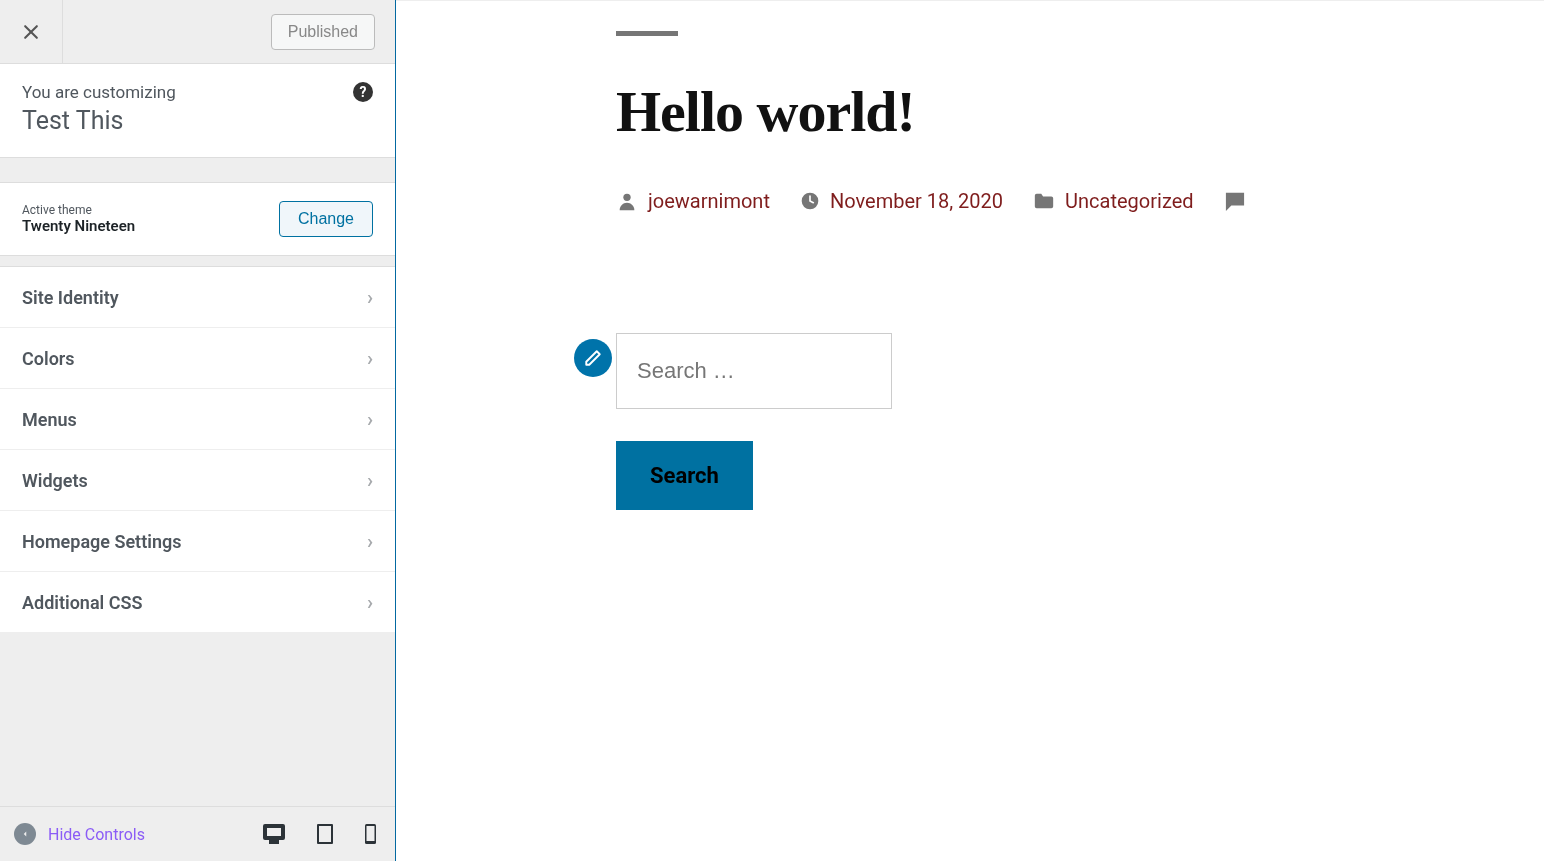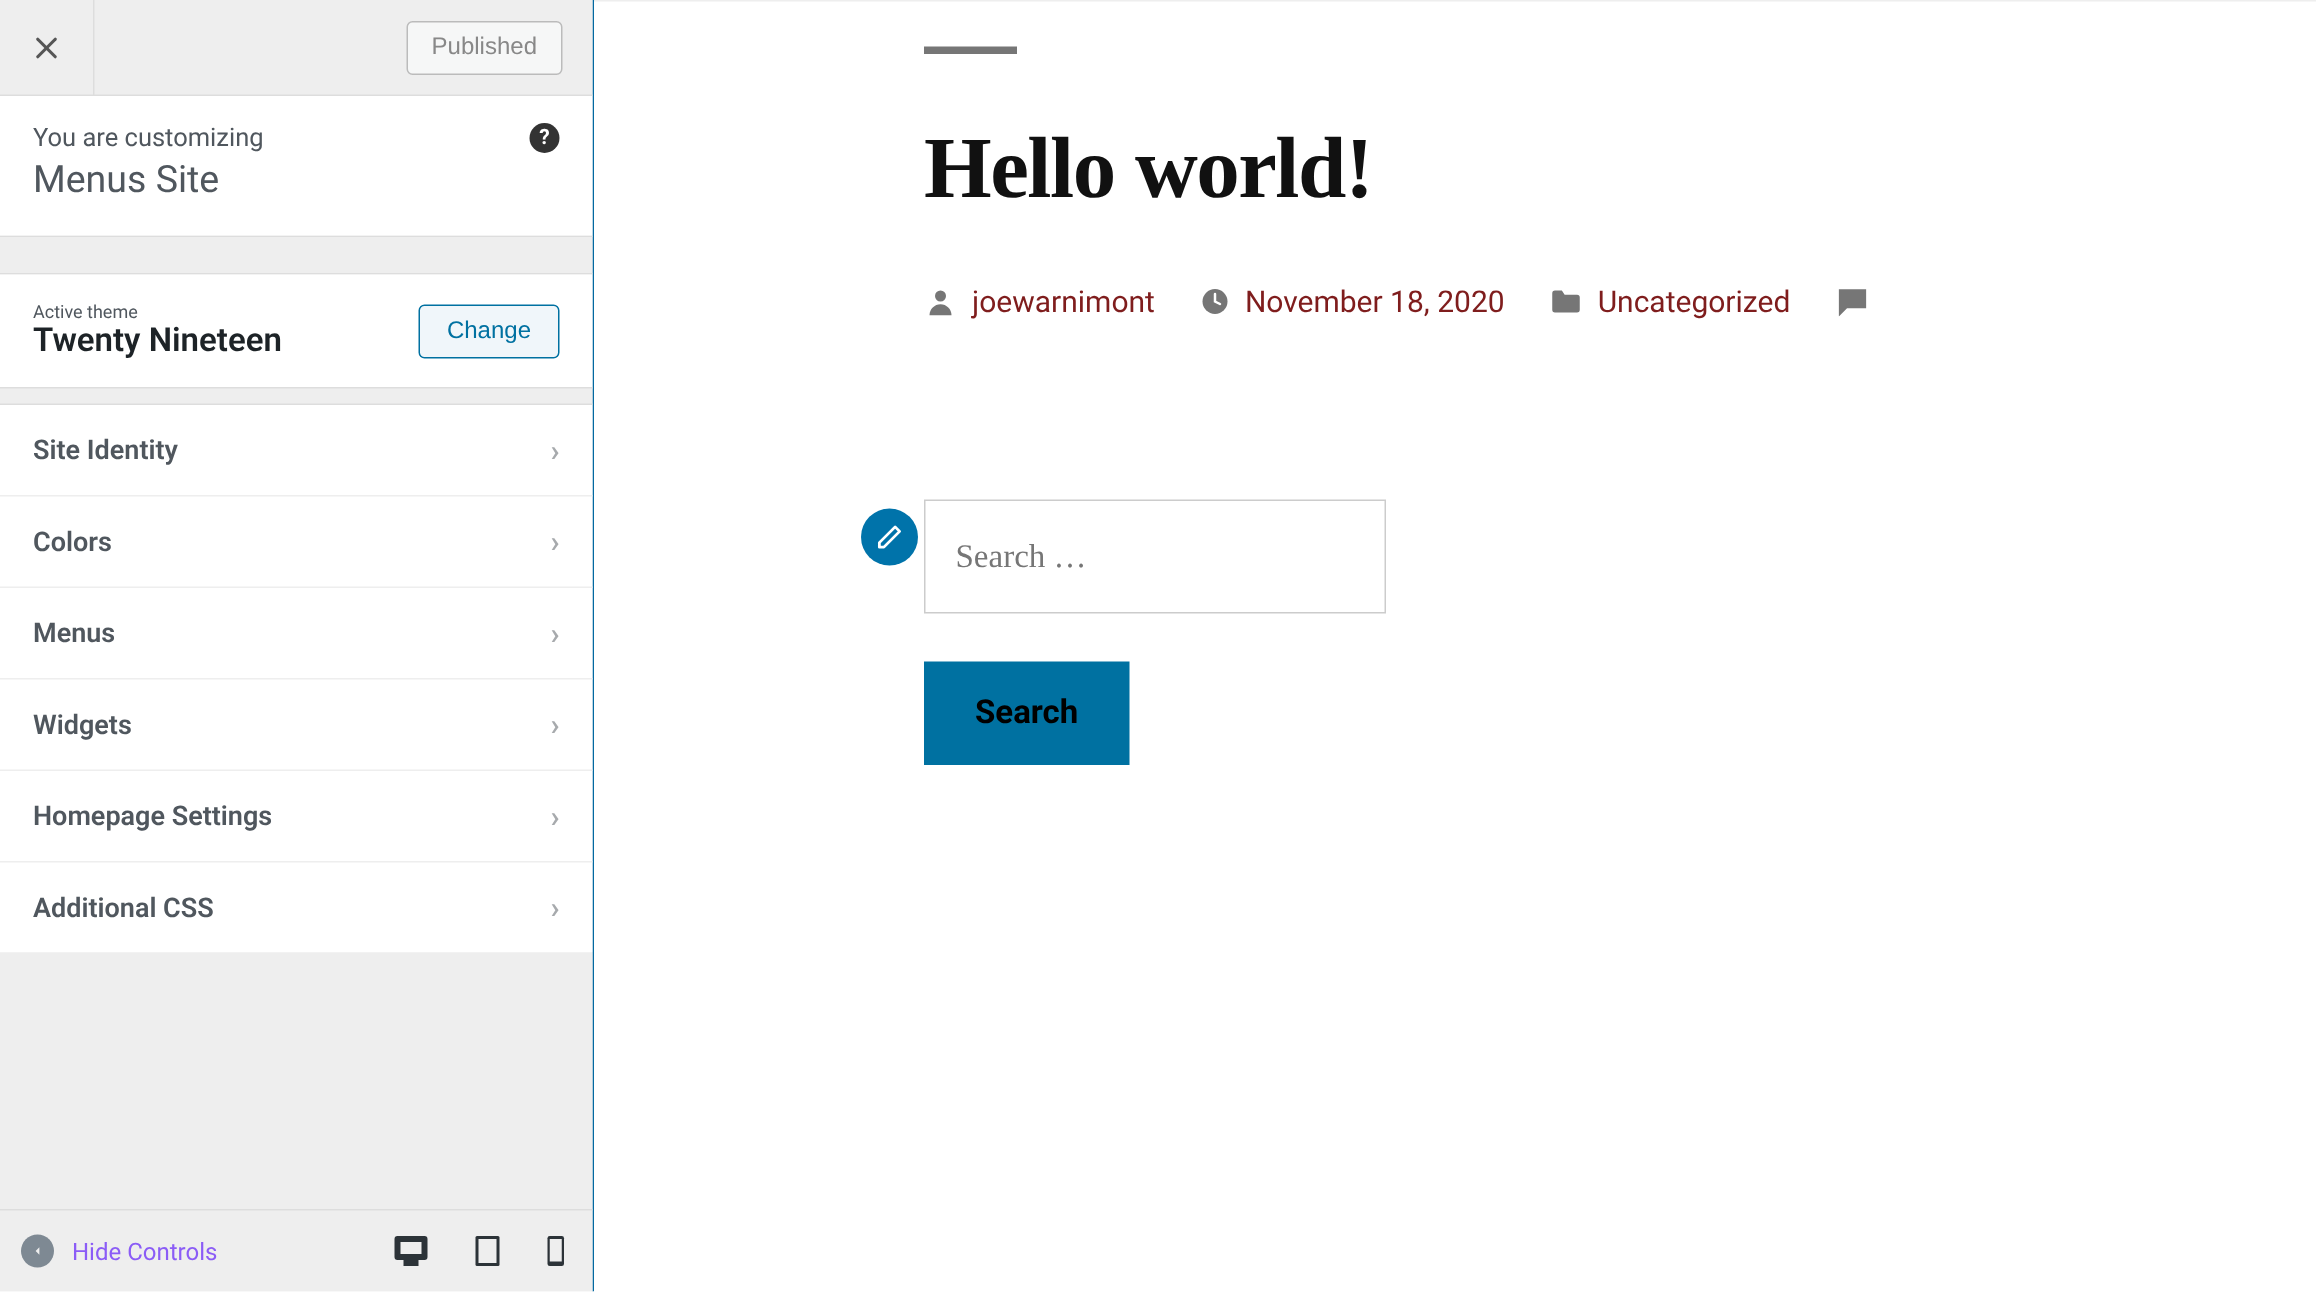--- a/index.html
+++ b/index.html
@@ -103,21 +103,21 @@
   align-items: center;
   justify-content: space-between;
 }
 .theme-left { }
 .theme-label {
   color: #50575e;
   font-size: 12px;
 }
 .theme-name {
   color: #1d2327;
-  font-size: 22px;
+  font-size: 15px;
   font-weight: 600;
   margin-top: 0;
 }
 .change-btn {
   border: 1px solid #0071a1;
   background: #f0f6fa;
   color: #0071a1;
   padding: 8px 18px;
   border-radius: 4px;
   font-size: 16px;
@@ -252,24 +252,24 @@
   width: 38px;
   height: 38px;
   border-radius: 50%;
   background: #0073aa;
   display: flex;
   align-items: center;
   justify-content: center;
   cursor: pointer;
 }
 .search-input {
-  width: 308px;
+  width: 276px;
   height: 76px;
   border: 1px solid #ccc;
-  font-family: Liberation Serif, serif;
+  font-family: Liberation Sans, sans-serif;
   font-size: 22px;
   padding: 12px 20px;
   color: #333;
 }
 .search-input::placeholder { color: #767676; }
 .search-btn {
   display: block;
   margin-top: 32px;
   background: #0071a1;
   color: #000000;
@@ -294,21 +294,21 @@
           <line x1="19" y1="5" x2="5" y2="19"></line>
       </svg>
     </div>
     <div class="top-right">
       <button class="published-btn">Published</button>
     </div>
   </div>
 
   <div class="customizing-block">
     <div class="customizing-label">You are customizing</div>
-    <div class="site-name">Menus Site</div>
+    <div class="site-name">Test This</div>
     <div class="help-icon">?</div>
   </div>
 
   <div class="spacer-strip"></div>
 
   <div class="theme-block">
     <div class="theme-left">
       <div class="theme-label">Active theme</div>
       <div class="theme-name">Twenty Nineteen</div>
     </div>

